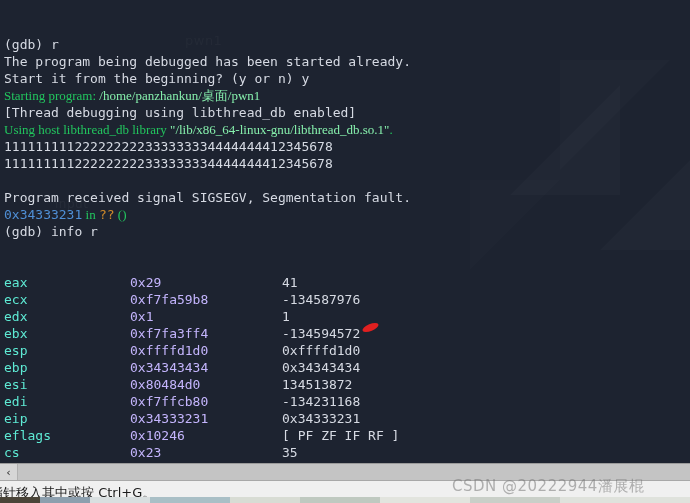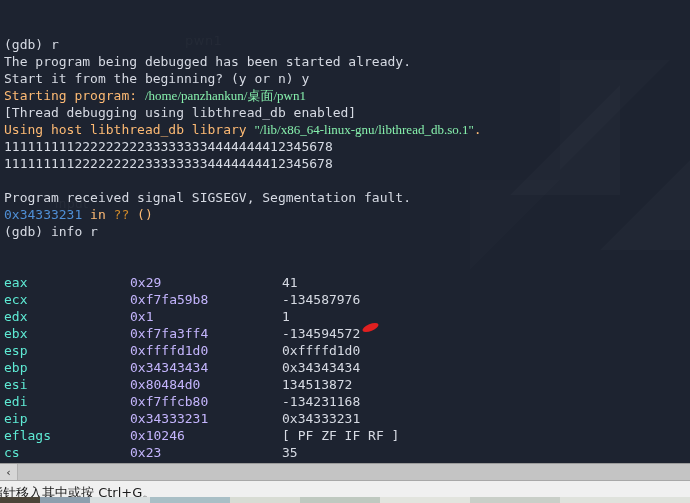--- a/index.html
+++ b/index.html
@@ -68,21 +68,21 @@
     line-height: 17px;
     color: #d6dae3;
     white-space: pre;
   }
   .line { height: 17px; }
   .blank { height: 17px; }
 
   .c-path   { color: #86efac; font-family: Liberation Serif, serif; }
   .c-addr   { color: #4f8fd6; }
   .c-qq     { color: #d08a2a; }
-  .c-plain  { color: #fdba74; }
+  .c-plain  { color: #22c55e; font-family: Liberation Serif, serif; }
 
   
   .reg { position: relative; height: 17px; }
   .reg .rname { position: absolute; left: 0;    color: #5eead4; }
   .reg .rhex  { position: absolute; left: 126px; color: #c4b5fd; }
   .reg .rdec  { position: absolute; left: 278px; color: #d6dae3; }
 
   
   .annot-stroke {
     position: absolute;
@@ -211,16 +211,17 @@
     <div class="sb-arrow">‹</div>
     <div class="sb-track">
       <div class="sb-thumb"></div>
     </div>
   </div>
 
   <div class="statusbar">
     <div class="status-text">指针移入其中或按 Ctrl+G。</div>
   </div>
 
+  <div class="watermark">CSDN @20222944潘展棍</div>
 
   <div class="bottom-strip"></div>
 
 </div>
 
 </body></html>

